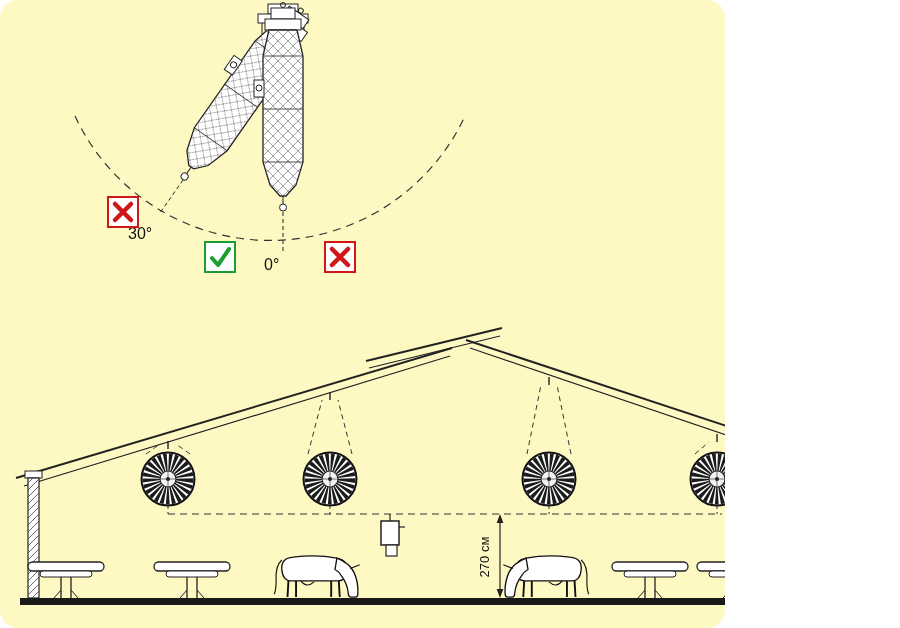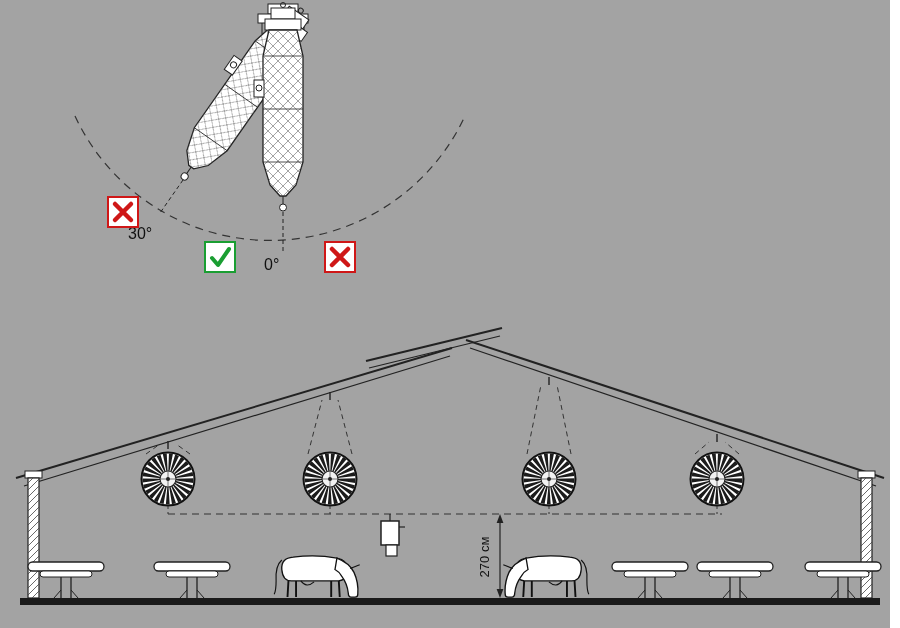--- a/index.html
+++ b/index.html
@@ -1,16 +1,16 @@
 <!DOCTYPE html>
 <html><head>
 <meta charset="utf-8">
 <style>
   html,body{margin:0;padding:0;background:#fff;}
-  .canvas{position:relative;width:890px;height:628px;background:#a3a3a3;overflow:hidden;}
+  .canvas{position:relative;width:725px;height:628px;background:#fef9c3;overflow:hidden;border-radius:18px;}
   svg{display:block;}
   svg text{font-family:"Liberation Sans","DejaVu Sans",sans-serif;fill:#111;}
 </style>
 </head>
 <body>
 
 <div class="canvas">
 <svg width="900" height="628" viewBox="0 0 900 628" xmlns="http://www.w3.org/2000/svg">
   <defs>
     <pattern id="lattice" width="10" height="10" patternUnits="userSpaceOnUse">

